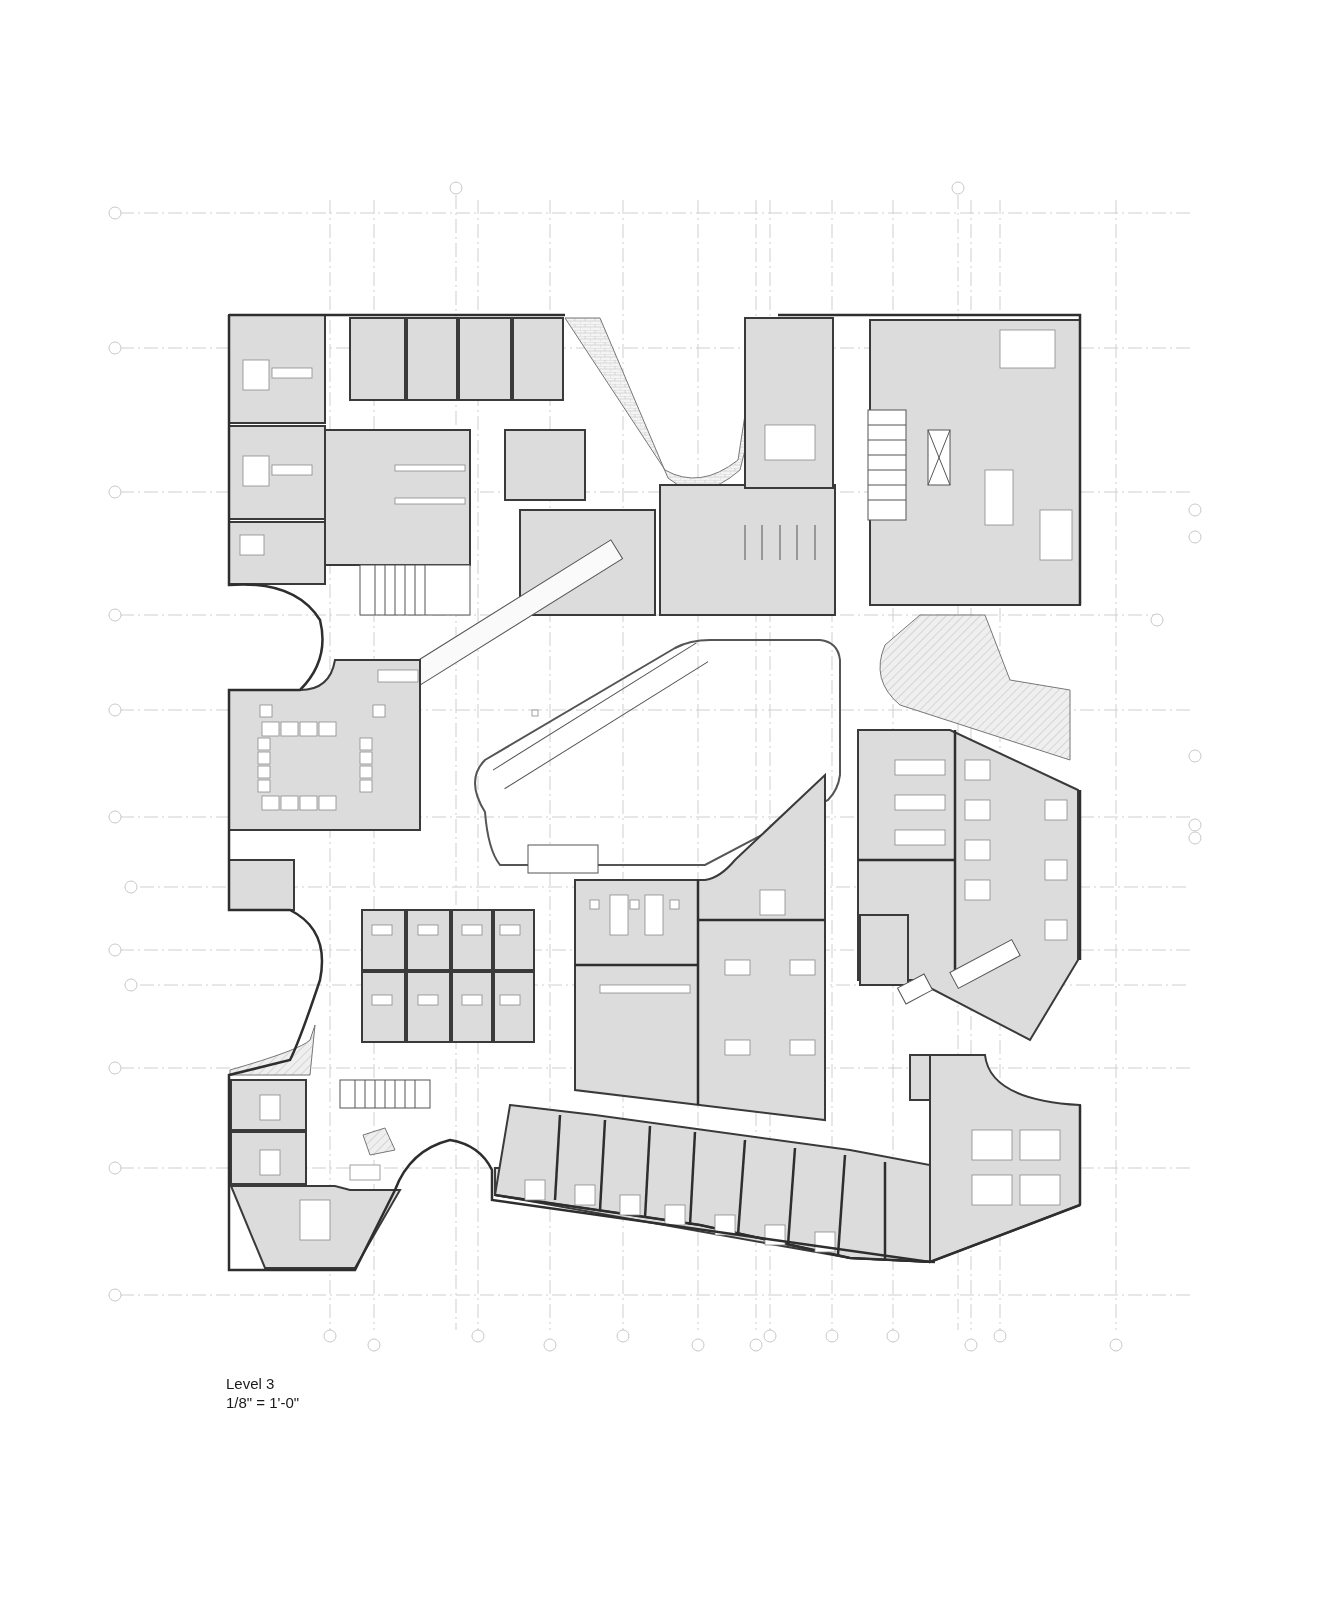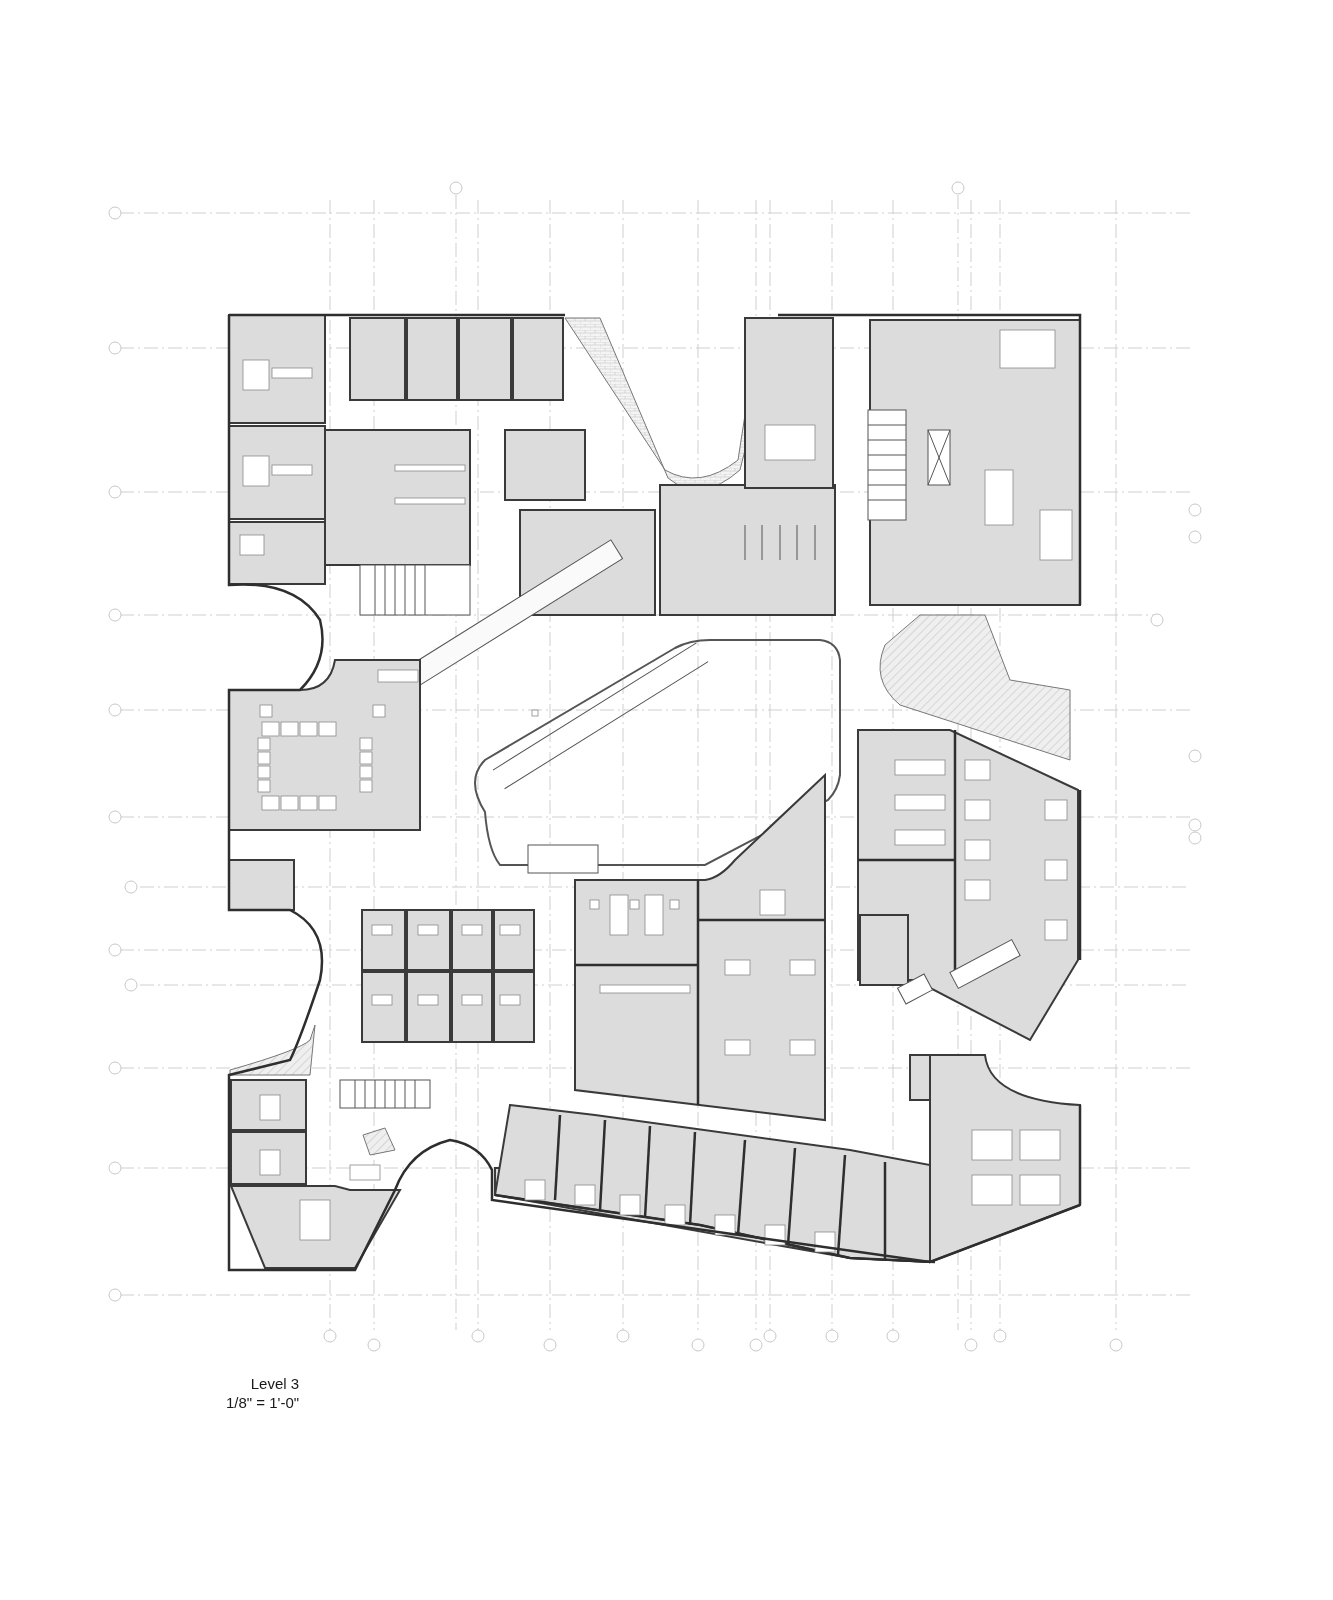--- a/index.html
+++ b/index.html
@@ -6,21 +6,21 @@
   body { width:1333px; height:1600px; position:relative; overflow:hidden; font-family:"Liberation Sans", sans-serif; }
   #plan { position:absolute; left:0; top:0; width:1333px; height:1600px; }
   .grid { stroke:#cfcfcf; stroke-width:1; stroke-dasharray:14 4 2 4; fill:none; }
   .bubble { fill:#ffffff; stroke:#c8c8c8; stroke-width:1; }
   .room { fill:#dcdcdc; stroke:#3a3a3a; stroke-width:2; }
   .wall { fill:none; stroke:#2e2e2e; stroke-width:2.5; }
   .thin { fill:none; stroke:#555; stroke-width:1; }
   .furn { fill:#ffffff; stroke:#8a8a8a; stroke-width:0.8; }
   .hatch { fill:url(#hatch); stroke:#777; stroke-width:1; }
   .stair { fill:#fff; stroke:#555; stroke-width:1; }
-  .label { position:absolute; color:#1a1a1a; font-size:15px; line-height:19px;text-align:right; }
+  .label { position:absolute; color:#1a1a1a; font-size:15px; line-height:19px; }
 </style>
 </head>
 <body>
 
 <svg id="plan" viewBox="0 0 1333 1600" xmlns="http://www.w3.org/2000/svg">
   <defs>
     <pattern id="hatch" width="6" height="6" patternUnits="userSpaceOnUse" patternTransform="rotate(45)">
       <rect width="6" height="6" fill="#efefef"></rect>
       <line x1="0" y1="0" x2="0" y2="6" stroke="#bbb" stroke-width="1"></line>
     </pattern>

